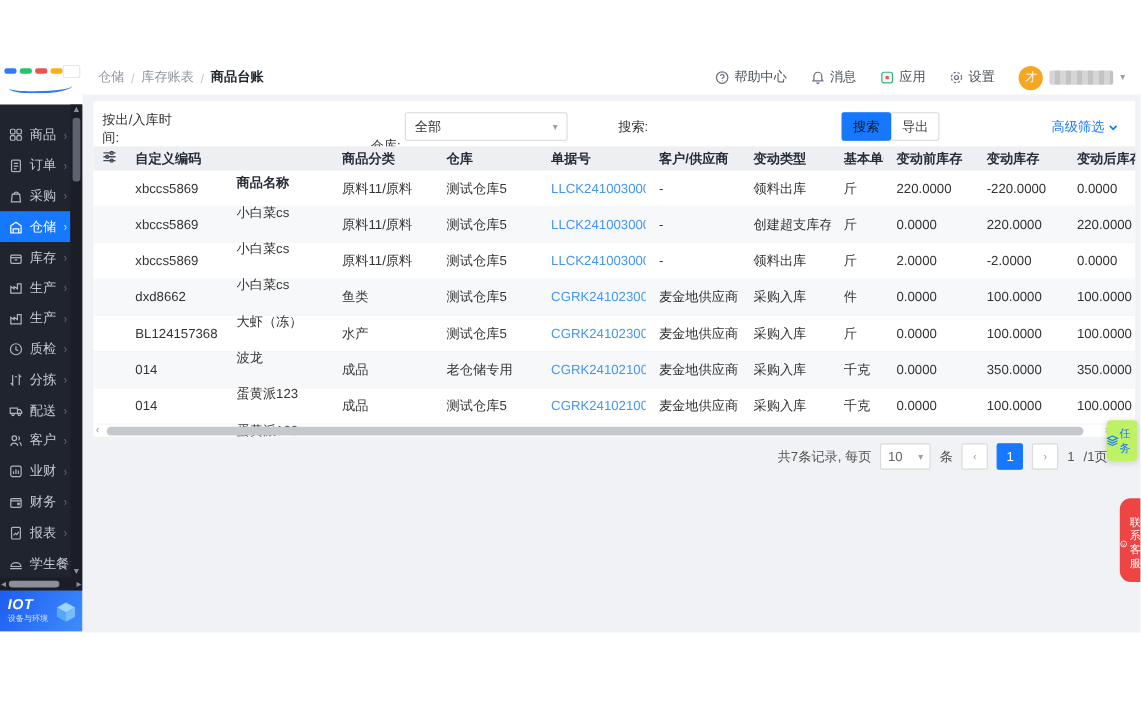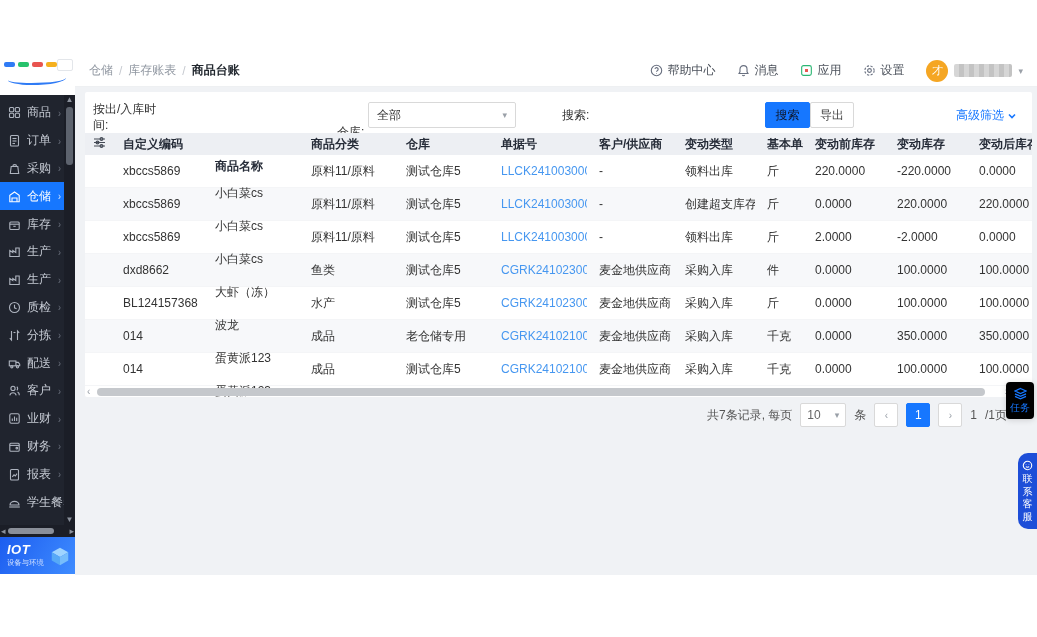--- a/index.html
+++ b/index.html
@@ -9,21 +9,21 @@
 
   
   .logo-area { position:absolute; left:0; top:55px; width:75px; height:40px; background:#fff; }
   .logo-bars { position:absolute; left:4px; top:7px; display:flex; gap:3px; }
   .logo-bars i { display:block; width:11px; height:5px; border-radius:2px; }
   .logo-swoosh { position:absolute; left:8px; top:18px; width:58px; height:12px; border-bottom:2px solid #2f7bf5; border-radius:0 0 60% 40%; }
   .logo-chip { position:absolute; right:2px; top:4px; width:16px; height:12px; border:1px solid #e3e6ea; border-radius:2px; }
 
   
   .sidebar { position:absolute; left:0; top:95px; width:75px; height:442px; background:#20242e; }
-  .menu { position:absolute; left:0; top:4px; width:64px; }
+  .menu { position:absolute; left:0; top:14px; width:64px; }
   .menu-item { position:relative; display:flex; align-items:center; height:27.8px; padding-left:8px; color:#c6cbd4; cursor:pointer; }
   .menu-item .mi-icon { width:14px; height:14px; margin-right:5px; flex:none; display:flex; align-items:center; }
   .menu-item .mi-icon svg { width:13px; height:13px; stroke:#aeb4bf; fill:none; stroke-width:1.1; }
   .menu-item .mi-label { font-size:12px; white-space:nowrap; }
   .menu-item .mi-chev { margin-left:auto; padding-right:3px; color:#6d7380; font-size:9px; transform:scaleY(1.3); }
   .menu-item.active { background:#1677ff; color:#fff; }
   .menu-item.active .mi-icon svg { stroke:#fff; }
   .menu-item.active .mi-chev { color:#dce9ff; }
   .v-scroll { position:absolute; right:0; top:0; width:11px; height:430px; background:#1b1e27; }
   .v-scroll .arrow { position:absolute; left:0; width:11px; text-align:center; color:#8b919c; font-size:8px; line-height:10px; cursor:pointer; }
@@ -91,24 +91,24 @@
   .card-hthumb { position:absolute; left:12px; top:0; width:888px; height:8px; background:#c5c8cc; border-radius:4px; cursor:pointer; }
 
   
   .pagination { position:absolute; top:316px; right:30px; display:flex; align-items:center; gap:8px; color:#555; }
   .pg-box { min-width:24px; height:24px; border:1px solid #d9d9d9; border-radius:2px; background:#fff; display:flex; align-items:center; justify-content:center; cursor:pointer; color:#666; }
   .pg-size { width:46px; justify-content:space-between; padding:0 6px; }
   .pg-current { background:#1677ff; border-color:#1677ff; color:#fff; }
   .pg-chev { color:#9aa0a8; font-size:10px; }
 
   
-  .task-float { position:absolute; top:295px; right:3px; width:28px; height:37px; background:#000000; border-radius:4px; box-shadow:0 1px 6px rgba(0,0,0,.15); display:flex; flex-direction:column; align-items:center; justify-content:center; gap:1px; cursor:pointer; }
+  .task-float { position:absolute; top:295px; right:3px; width:28px; height:37px; background:#bef264; border-radius:4px; box-shadow:0 1px 6px rgba(0,0,0,.15); display:flex; flex-direction:row; align-items:center; justify-content:center; gap:1px; cursor:pointer; }
   .task-float svg { width:13px; height:13px; stroke:#1677ff; fill:none; stroke-width:1.3; }
   .task-float span { color:#1677ff; font-size:10px; }
-  .service-float { position:absolute; top:366px; right:0; width:19px; height:76px; background:#1d4ed8; border-radius:10px 0 0 10px; display:flex; flex-direction:column; align-items:center; padding-top:7px; gap:2px; cursor:pointer; }
+  .service-float { position:absolute; top:366px; right:0; width:19px; height:76px; background:#ef4444; border-radius:10px 0 0 10px; display:flex; flex-direction:row; align-items:center; padding-top:7px; gap:2px; cursor:pointer; }
   .service-float svg { width:11px; height:11px; stroke:#fff; fill:none; stroke-width:1.2; }
   .service-float .vtxt { color:#fff; font-size:10px; width:12px; line-height:1.25; text-align:center; }
 </style>
 </head>
 <body>
 
 <div class="stage">
 
   <div class="logo-area">
     <div class="logo-bars" id="logo-bars">

